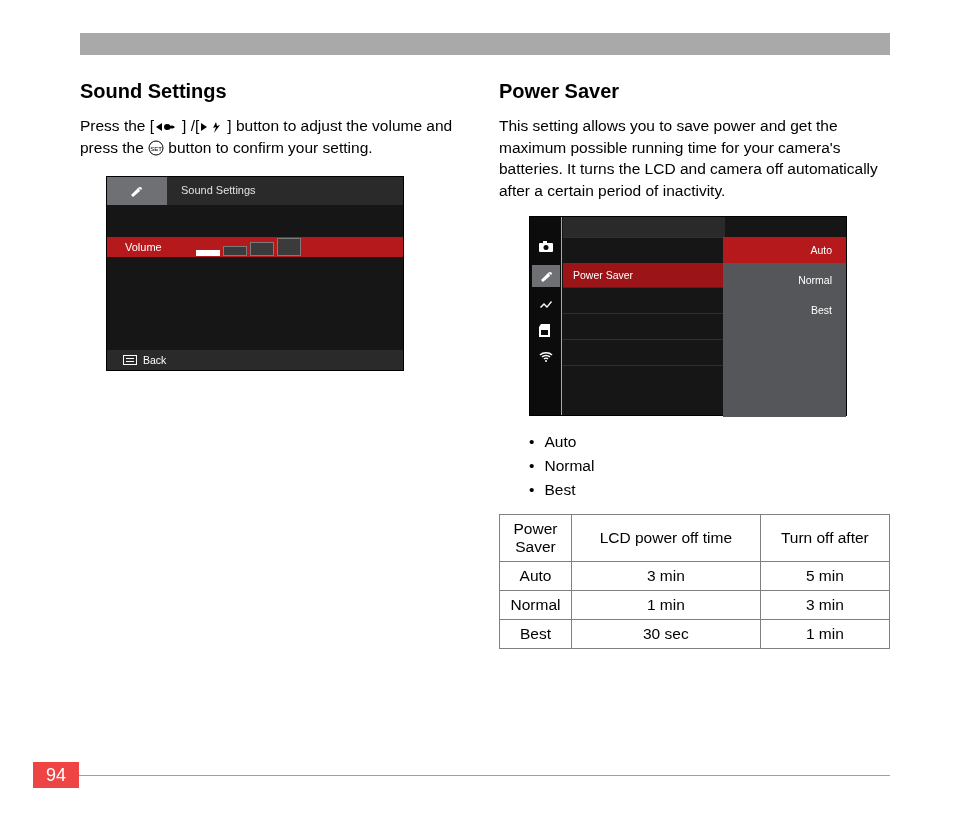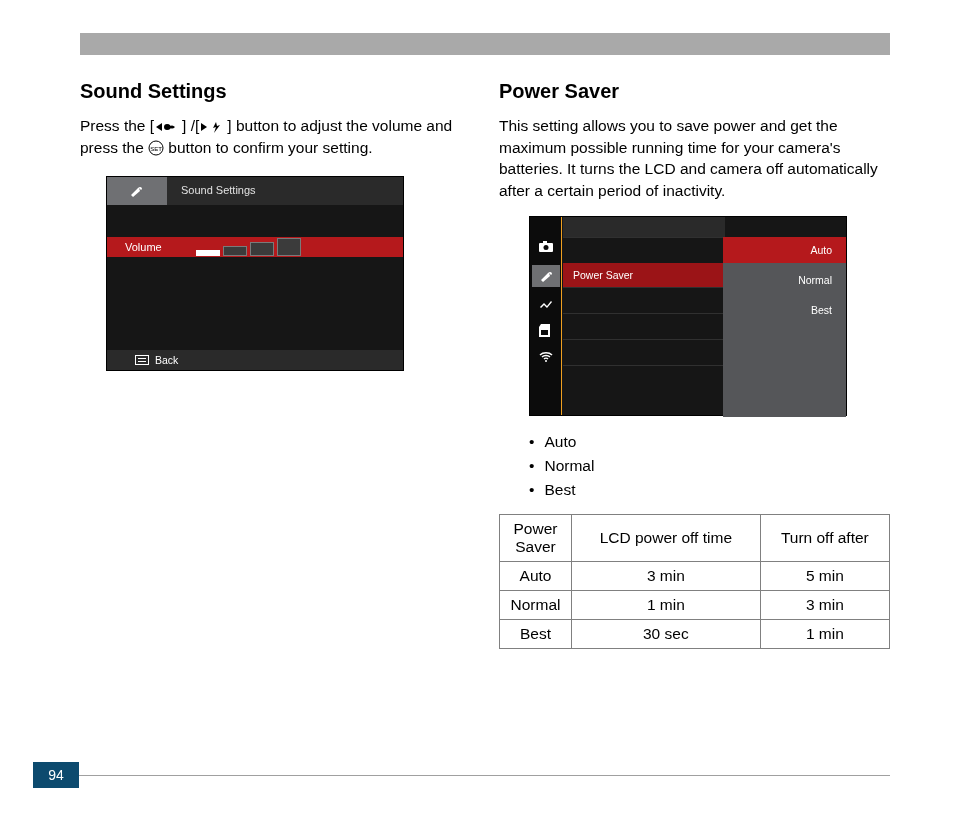--- a/index.html
+++ b/index.html
@@ -103,21 +103,21 @@
   .s3 { height: 14px; }
   .s4 { height: 18px; }
   .back-row {
     position: absolute;
     bottom: 0; left: 0;
     width: 100%;
     height: 20px;
     background: #2a2a2a;
     display: flex;
     align-items: center;
-    padding-left: 28px;
+    padding-left: 16px;
     gap: 6px;
     font-size: 10.5px;
     color: #fff;
   }
   .back-box {
     width: 14px; height: 10px;
     border: 1px solid #fff;
     position: relative;
   }
   .back-box:before {
@@ -225,23 +225,23 @@
     position: absolute;
     left: 33px;
     bottom: 30px;
     width: 857px;
     height: 26px;
   }
   .page-num {
     position: absolute;
     left: 0; top: 0;
     width: 46px; height: 26px;
-    background: #0c4a6e;
-    color: #fff;
-    font-size: 14px;
+    background: #ef4444;
+    color: #fff;
+    font-size: 18px;
     display: flex;
     align-items: center;
     justify-content: center;
   }
   .foot-line {
     position: absolute;
     left: 46px; right: 0; top: 13px;
     height: 1px;
     background: #a0a0a0;
   }

